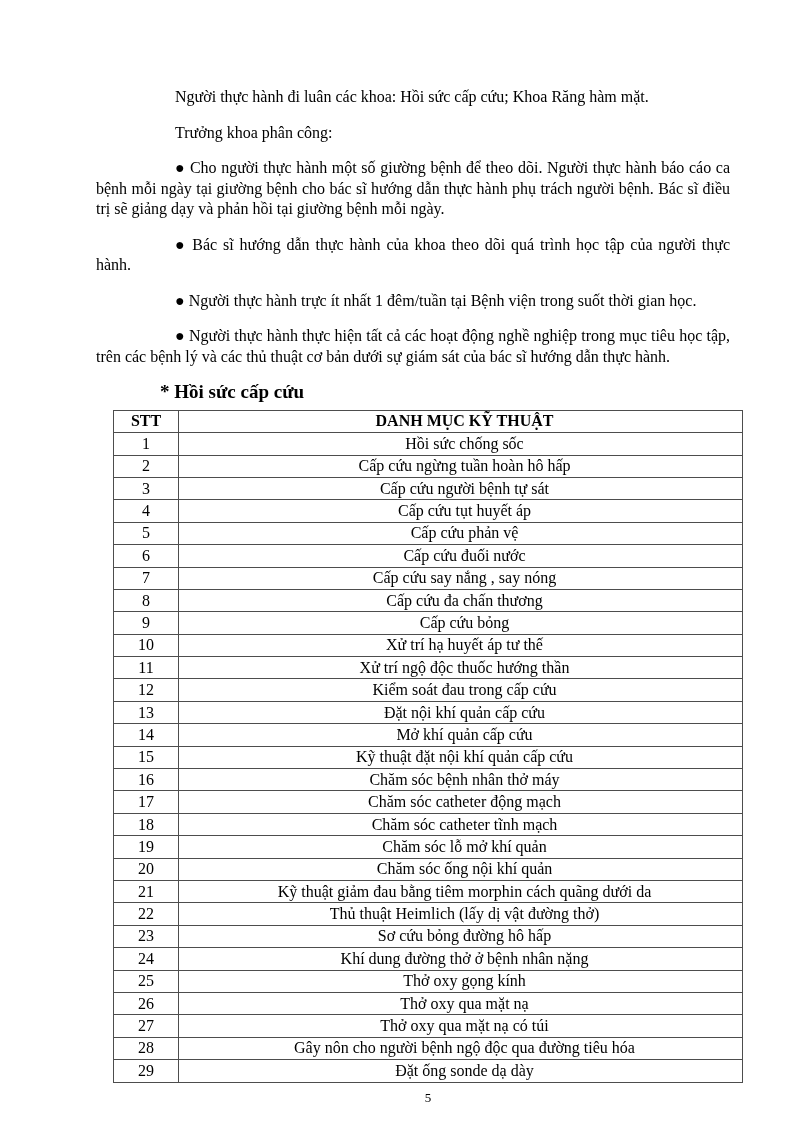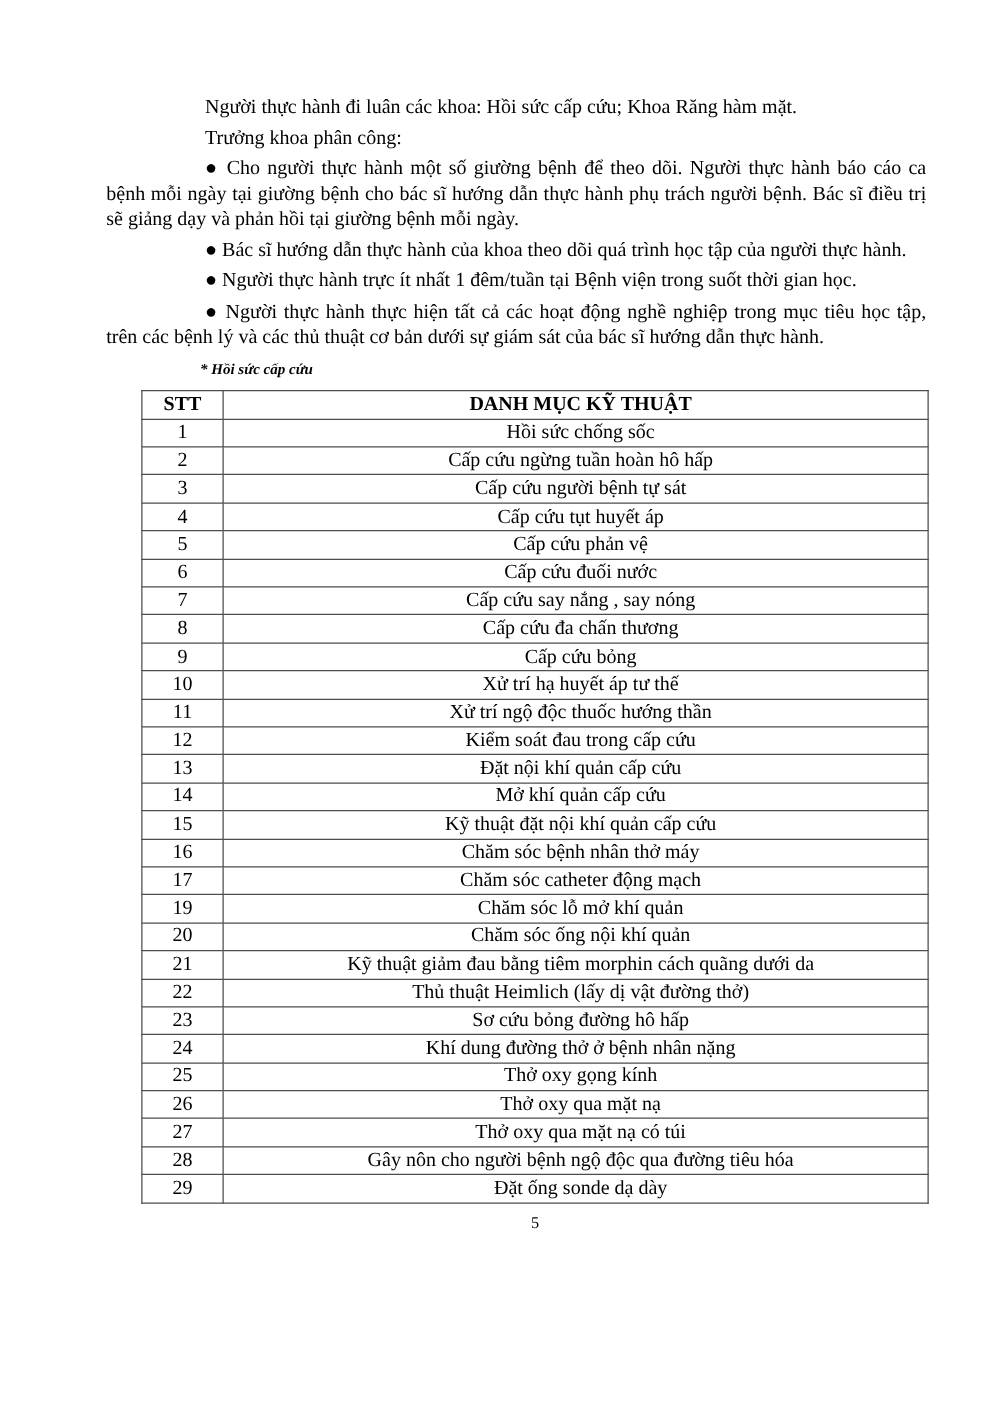--- a/index.html
+++ b/index.html
@@ -16,33 +16,32 @@
     color: #000000;
     overflow: hidden;
   }
   .content {
     position: absolute;
     left: 81px;
     top: 72px;
     width: 664px;
   }
   .para {
-    margin: 4px;
+    margin: 15px;
     font-size: 16px;
     line-height: 20.5px;
     text-align: justify;
     text-indent: 79px;
   }
   .section-heading {
     margin: 0;
-    font-size: 12px;
+    font-size: 19px;
     line-height: 20.6px;
     font-weight: bold;
     text-indent: 79px;
-    font-style: italic;
   }
   table.tech-table {
     border-collapse: collapse;
     margin-left: 32px;
     margin-top: 7px;
     width: 630px;
     table-layout: fixed;
   }
   table.tech-table th,
   table.tech-table td {
@@ -167,20 +166,24 @@
           </tr>
           <tr>
             <td class="col-stt">16</td>
             <td class="col-name">Chăm sóc bệnh nhân thở máy</td>
           </tr>
           <tr>
             <td class="col-stt">17</td>
             <td class="col-name">Chăm sóc catheter động mạch</td>
           </tr>
           <tr>
+            <td class="col-stt">18</td>
+            <td class="col-name">Chăm sóc catheter tĩnh mạch</td>
+          </tr>
+          <tr>
             <td class="col-stt">19</td>
             <td class="col-name">Chăm sóc lỗ mở khí quản</td>
           </tr>
           <tr>
             <td class="col-stt">20</td>
             <td class="col-name">Chăm sóc ống nội khí quản</td>
           </tr>
           <tr>
             <td class="col-stt">21</td>
             <td class="col-name">Kỹ thuật giảm đau bằng tiêm morphin cách quãng dưới da</td>

